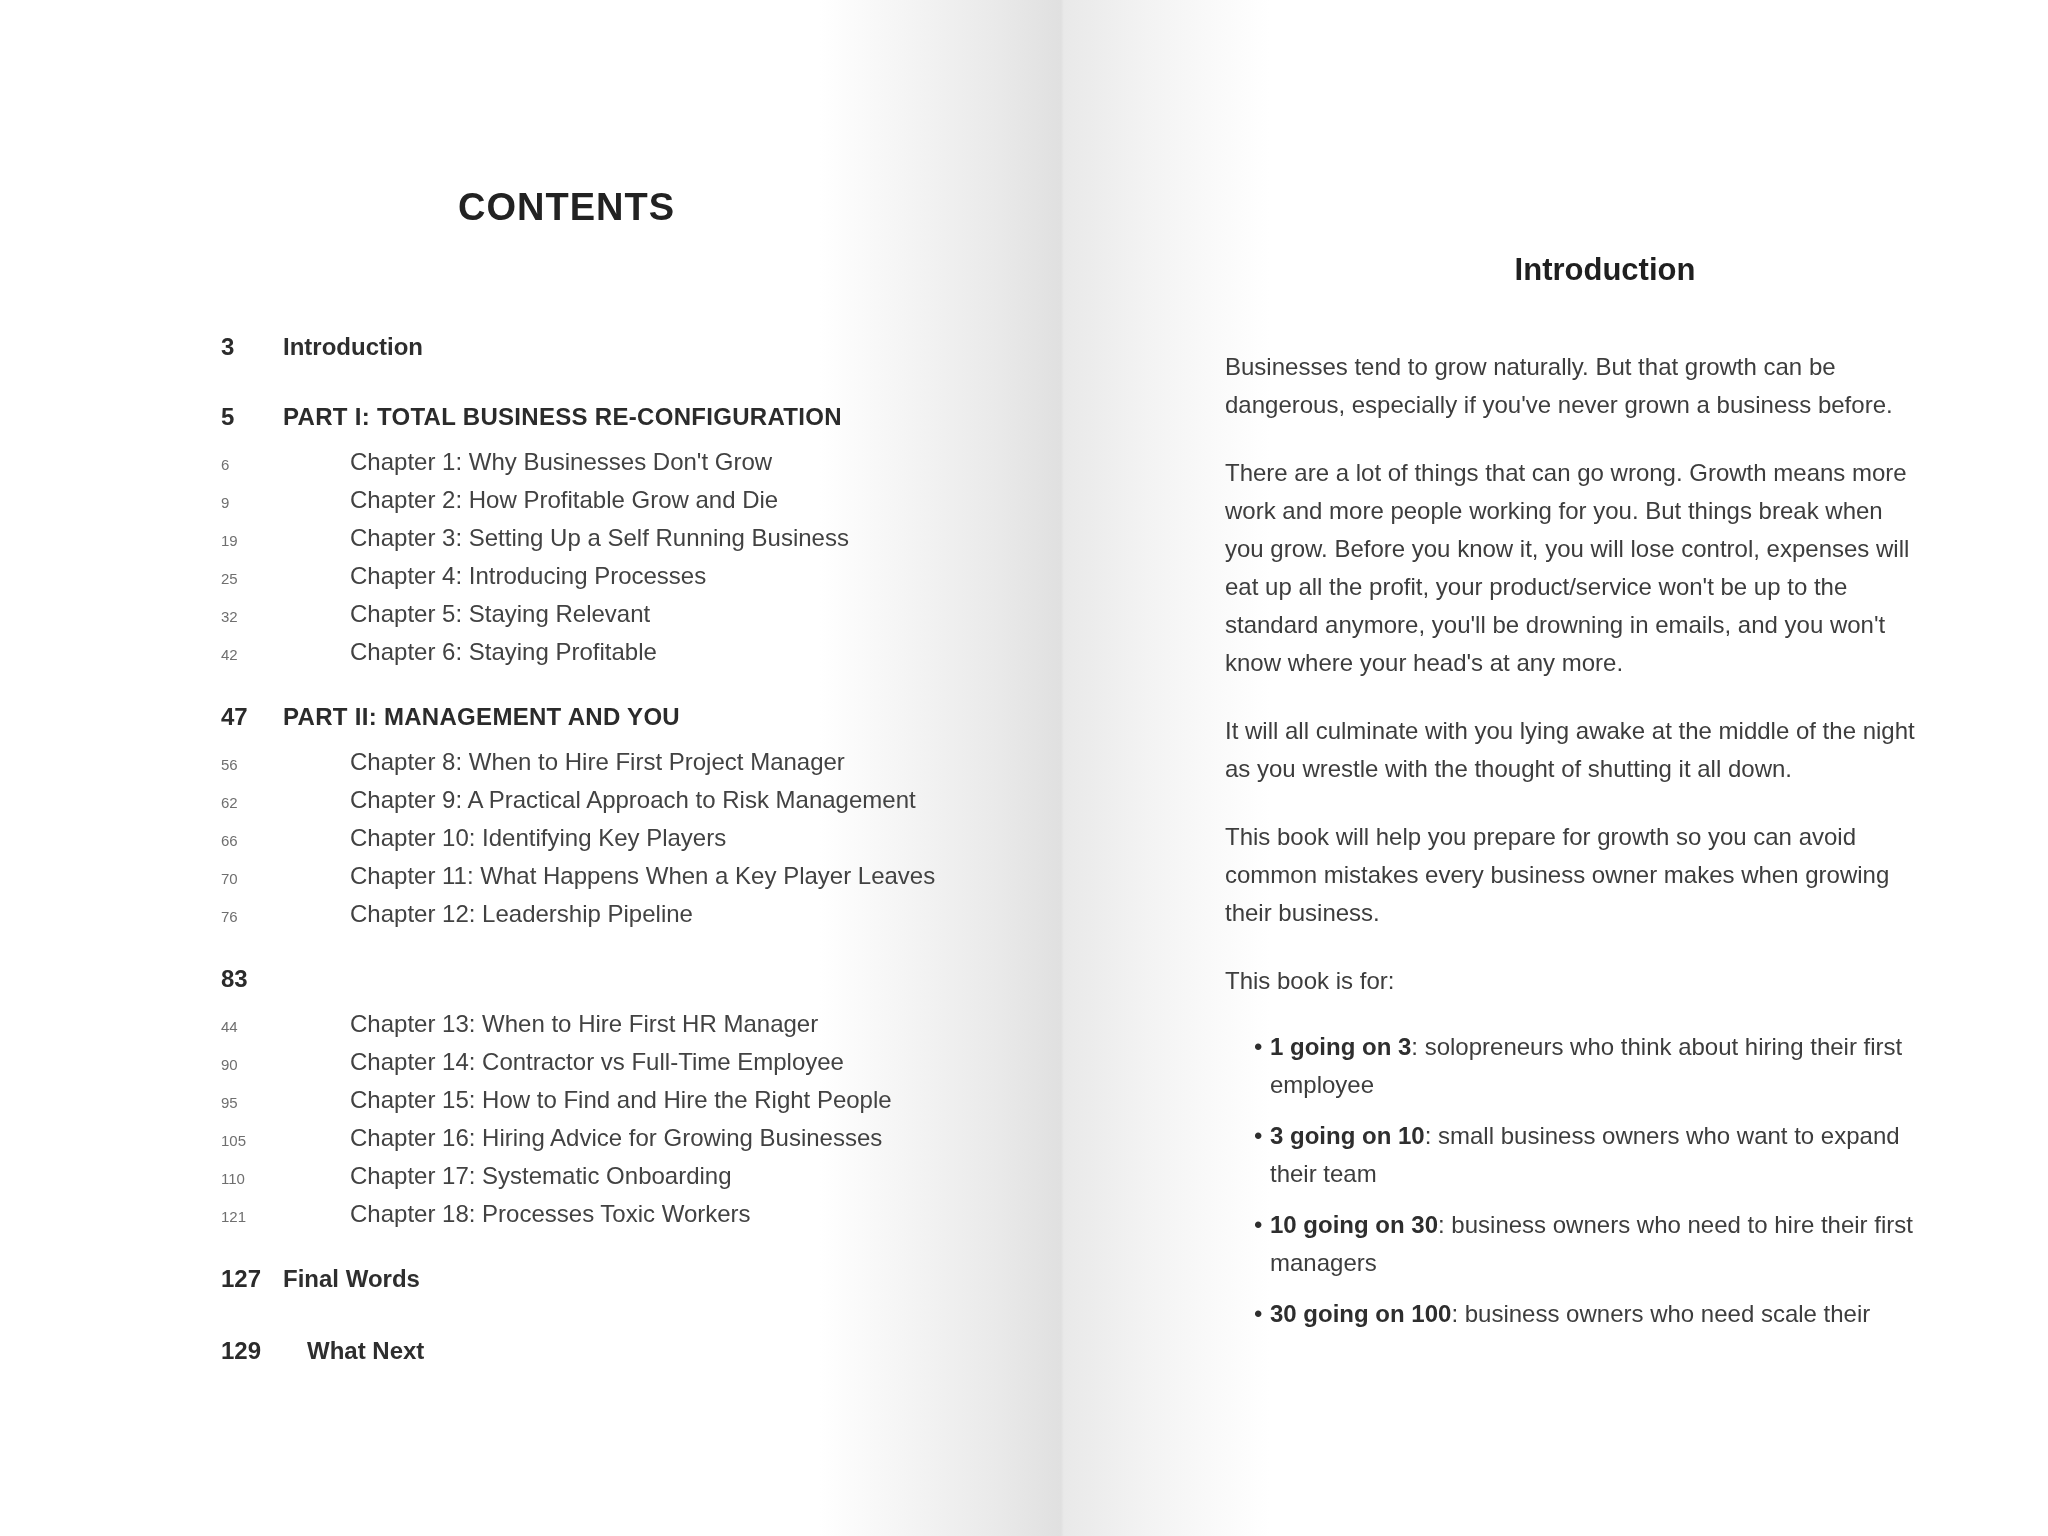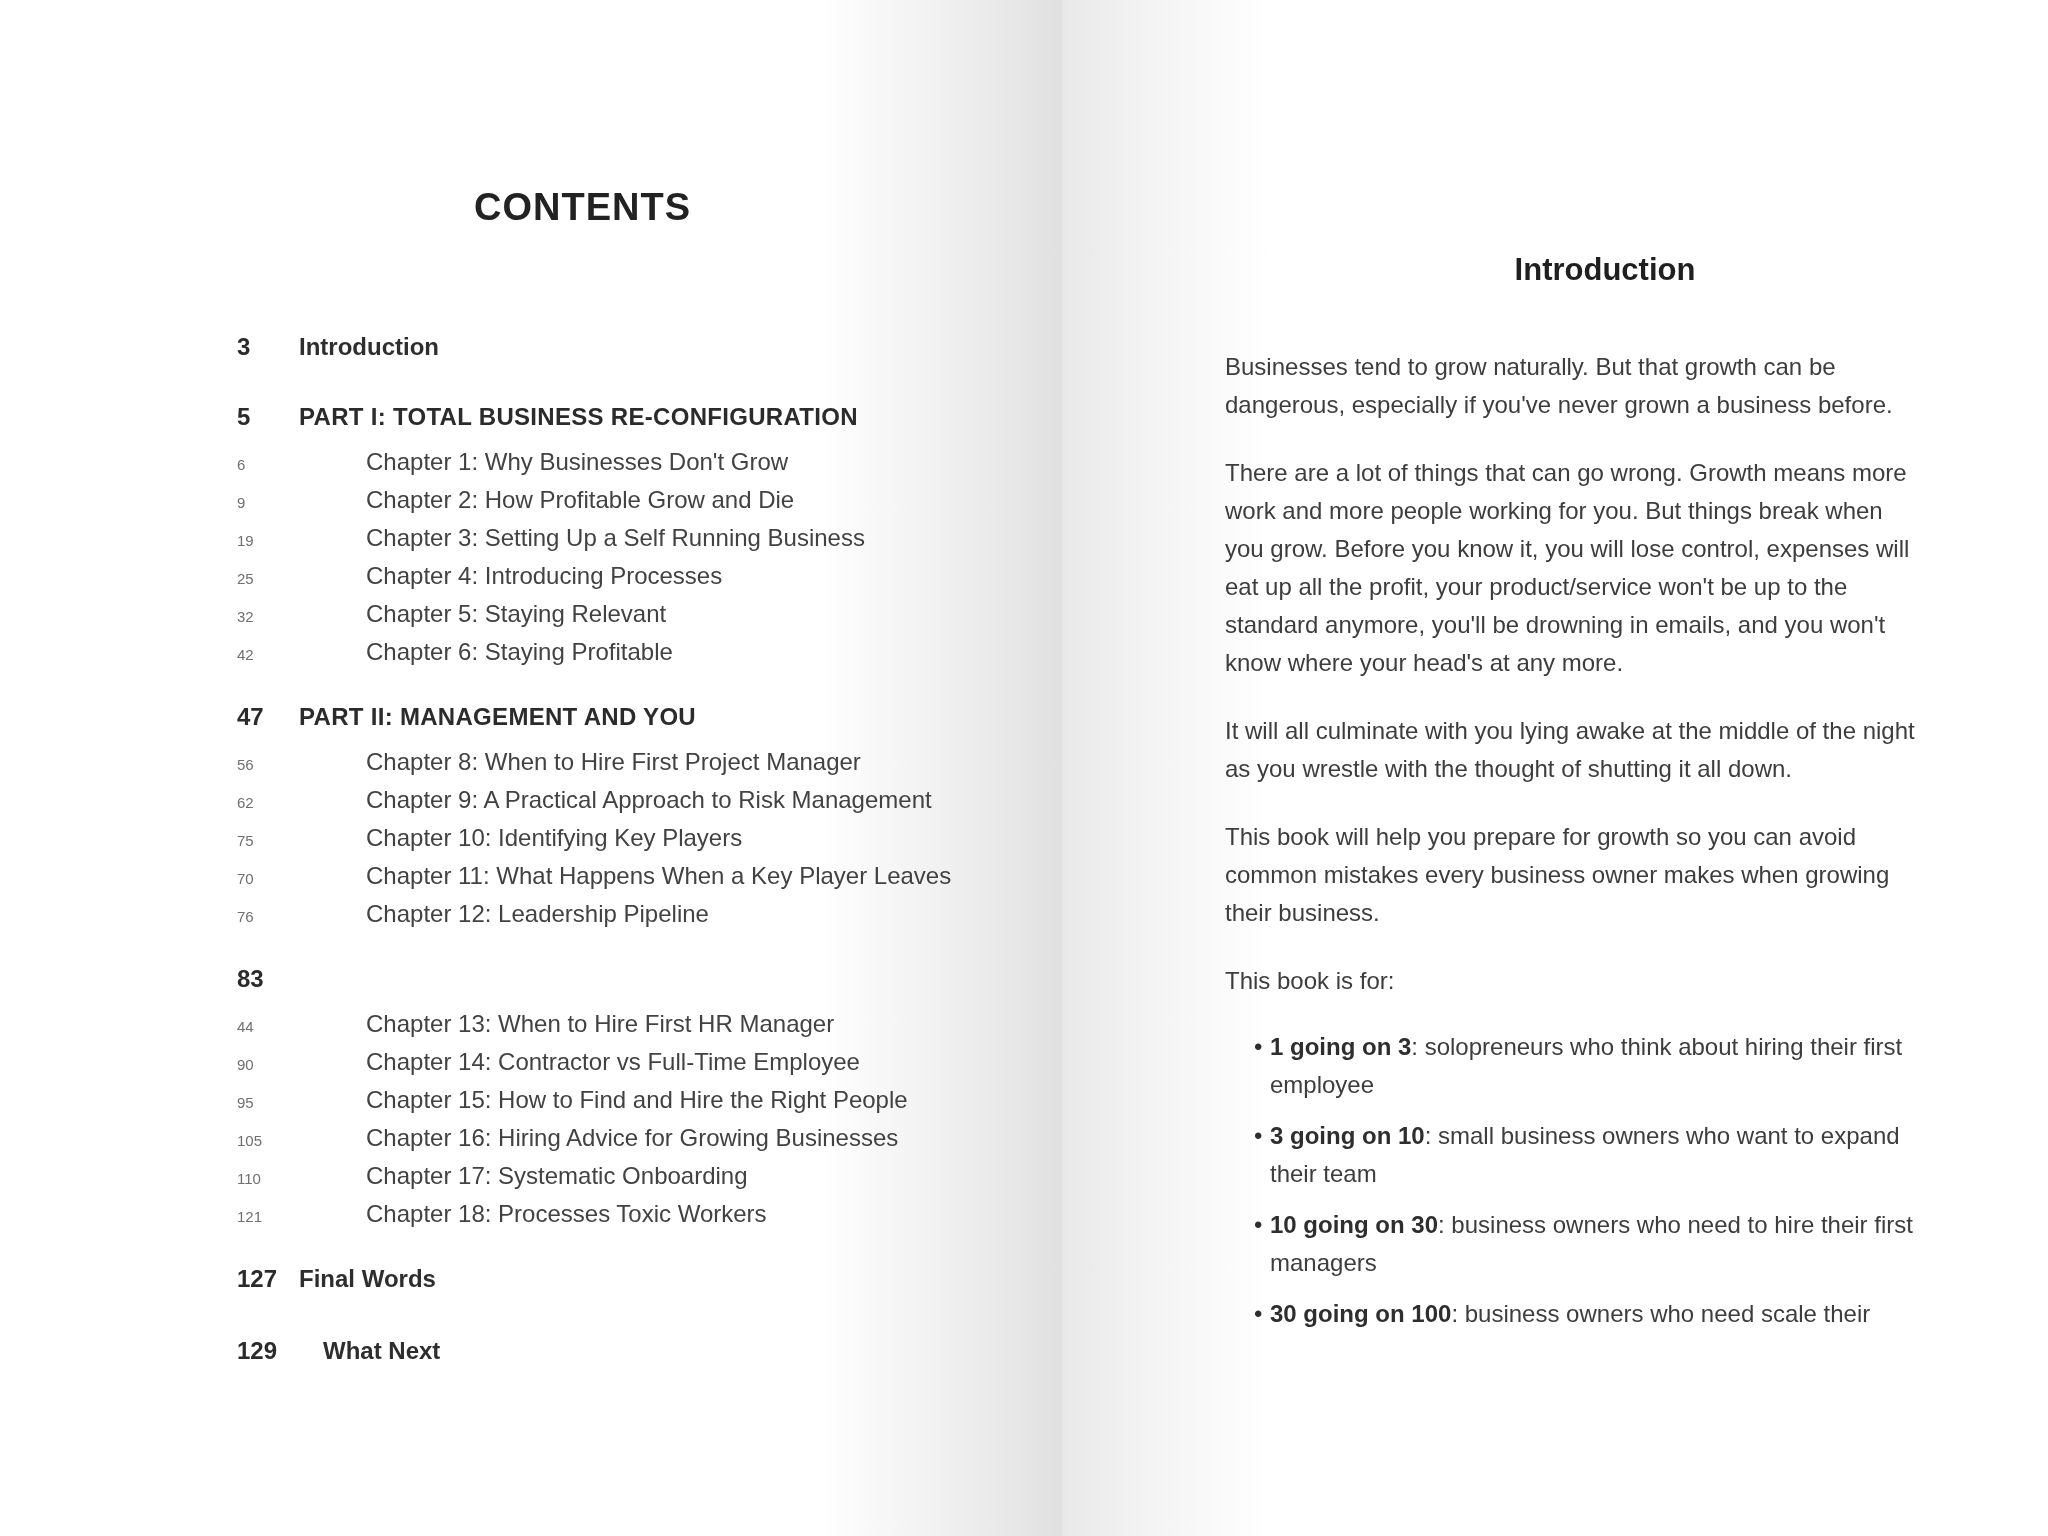--- a/index.html
+++ b/index.html
@@ -20,21 +20,21 @@
       #e0e0e0 51.8%,
       #e9e9e9 51.95%,
       #f3f3f3 56%,
       #ffffff 62%,
       #ffffff 100%);
   }
 
   
   .left-page {
     position: absolute;
-    left: 16px; top: 0;
+    left: 0; top: 0;
     width: 1024px; height: 1492px;
     padding: 185px 0 0 221px;
   }
   .toc-title {
     font-size: 38px;
     font-weight: 700;
     letter-spacing: 1px;
     color: #222222;
     line-height: 44px;
     margin-left: 237px;
@@ -183,21 +183,21 @@
         <div class="chapters">
           <div class="toc-row chapter-row">
             <span class="num-small">56</span>
             <span class="label">Chapter 8: When to Hire First Project Manager</span>
           </div>
           <div class="toc-row chapter-row">
             <span class="num-small">62</span>
             <span class="label">Chapter 9: A Practical Approach to Risk Management</span>
           </div>
           <div class="toc-row chapter-row">
-            <span class="num-small">75</span>
+            <span class="num-small">66</span>
             <span class="label">Chapter 10: Identifying Key Players</span>
           </div>
           <div class="toc-row chapter-row">
             <span class="num-small">70</span>
             <span class="label">Chapter 11: What Happens When a Key Player Leaves</span>
           </div>
           <div class="toc-row chapter-row">
             <span class="num-small">76</span>
             <span class="label">Chapter 12: Leadership Pipeline</span>
           </div>

